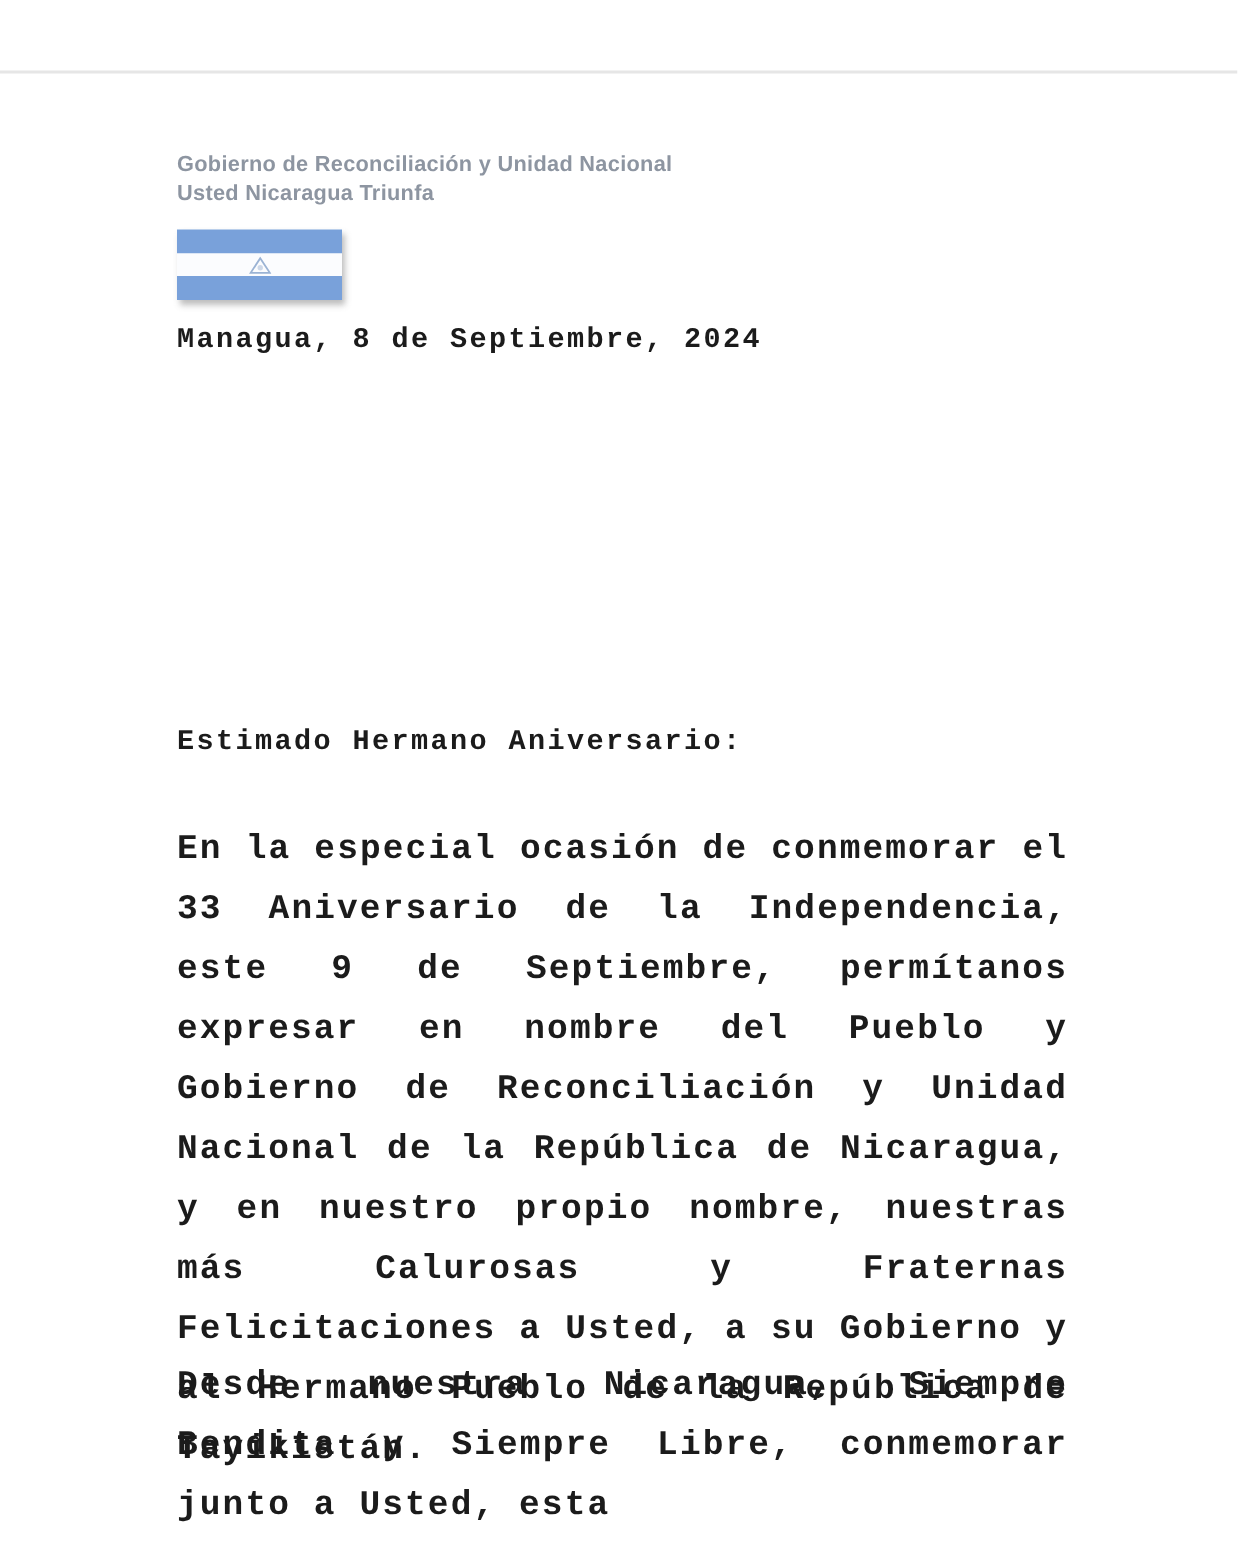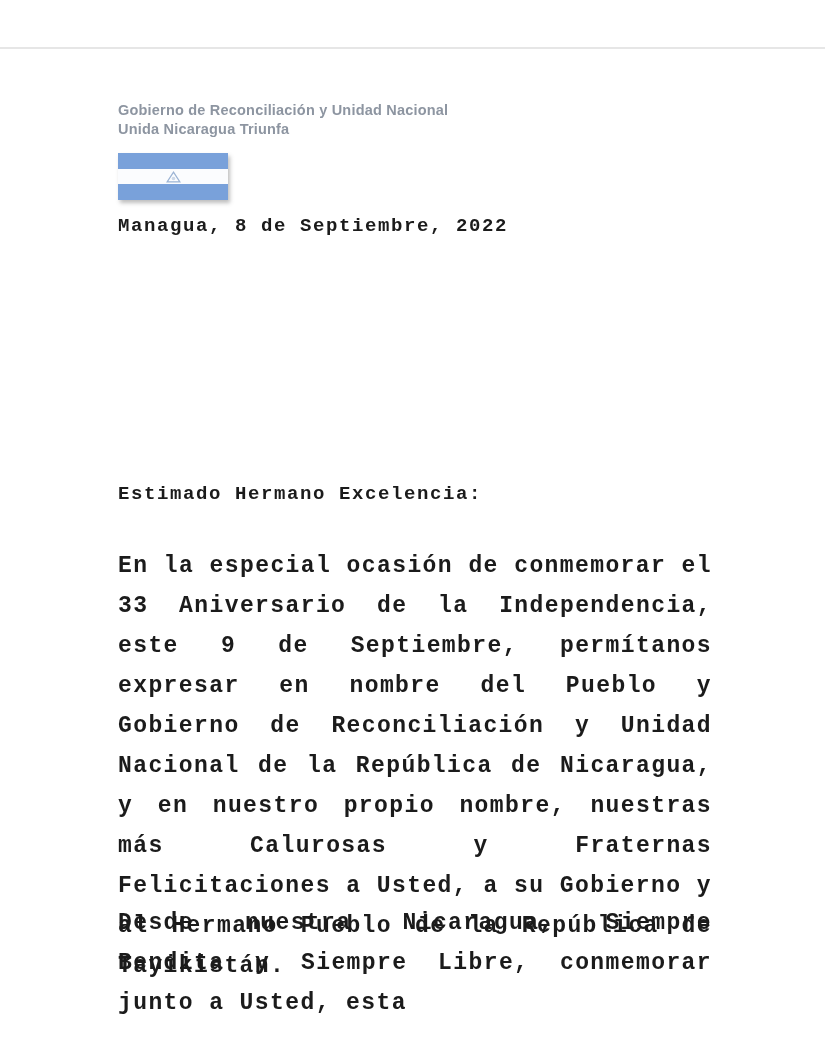--- a/index.html
+++ b/index.html
@@ -92,36 +92,36 @@
   .para1 { top: 497px; }
   .para2 { top: 854px; }
 </style>
 </head>
 <body>
 
 <div class="page">
 
   <div class="letterhead">
     <div>Gobierno de Reconciliación y Unidad Nacional</div>
-    <div>Unida Nicaragua Triunfa</div>
+    <div>Usted Nicaragua Triunfa</div>
   </div>
 
   <div class="flag">
     <div class="stripe blue"></div>
     <div class="stripe mid">
       <svg class="emblem" viewBox="0 0 20 16" aria-hidden="true">
         <polygon points="10,1.5 18.5,14.5 1.5,14.5" fill="none" stroke="#9bb3d4" stroke-width="1.6"></polygon>
         <circle cx="10" cy="10" r="2.4" fill="#cdd8e8"></circle>
       </svg>
     </div>
     <div class="stripe blue"></div>
   </div>
 
-  <p class="typewriter date">Managua, 8 de Septiembre, 2022</p>
+  <p class="typewriter date">Managua, 8 de Septiembre, 2024</p>
 
 
-  <p class="typewriter salutation">Estimado Hermano Excelencia:</p>
+  <p class="typewriter salutation">Estimado Hermano Aniversario:</p>
 
   <p class="typewriter para para1">En la especial ocasión de conmemorar el 33 Aniversario de la Independencia, este 9 de Septiembre, permítanos expresar en nombre del Pueblo y Gobierno de Reconciliación y Unidad Nacional de la República de Nicaragua, y en nuestro propio nombre, nuestras más Calurosas y Fraternas Felicitaciones a Usted, a su Gobierno y al Hermano Pueblo de la República de Tayikistán.</p>
 
   <p class="typewriter para para2">Desde nuestra Nicaragua, Siempre Bendita y Siempre Libre, conmemorar junto a Usted,  esta</p>
 
 </div>
 
 </body></html>

